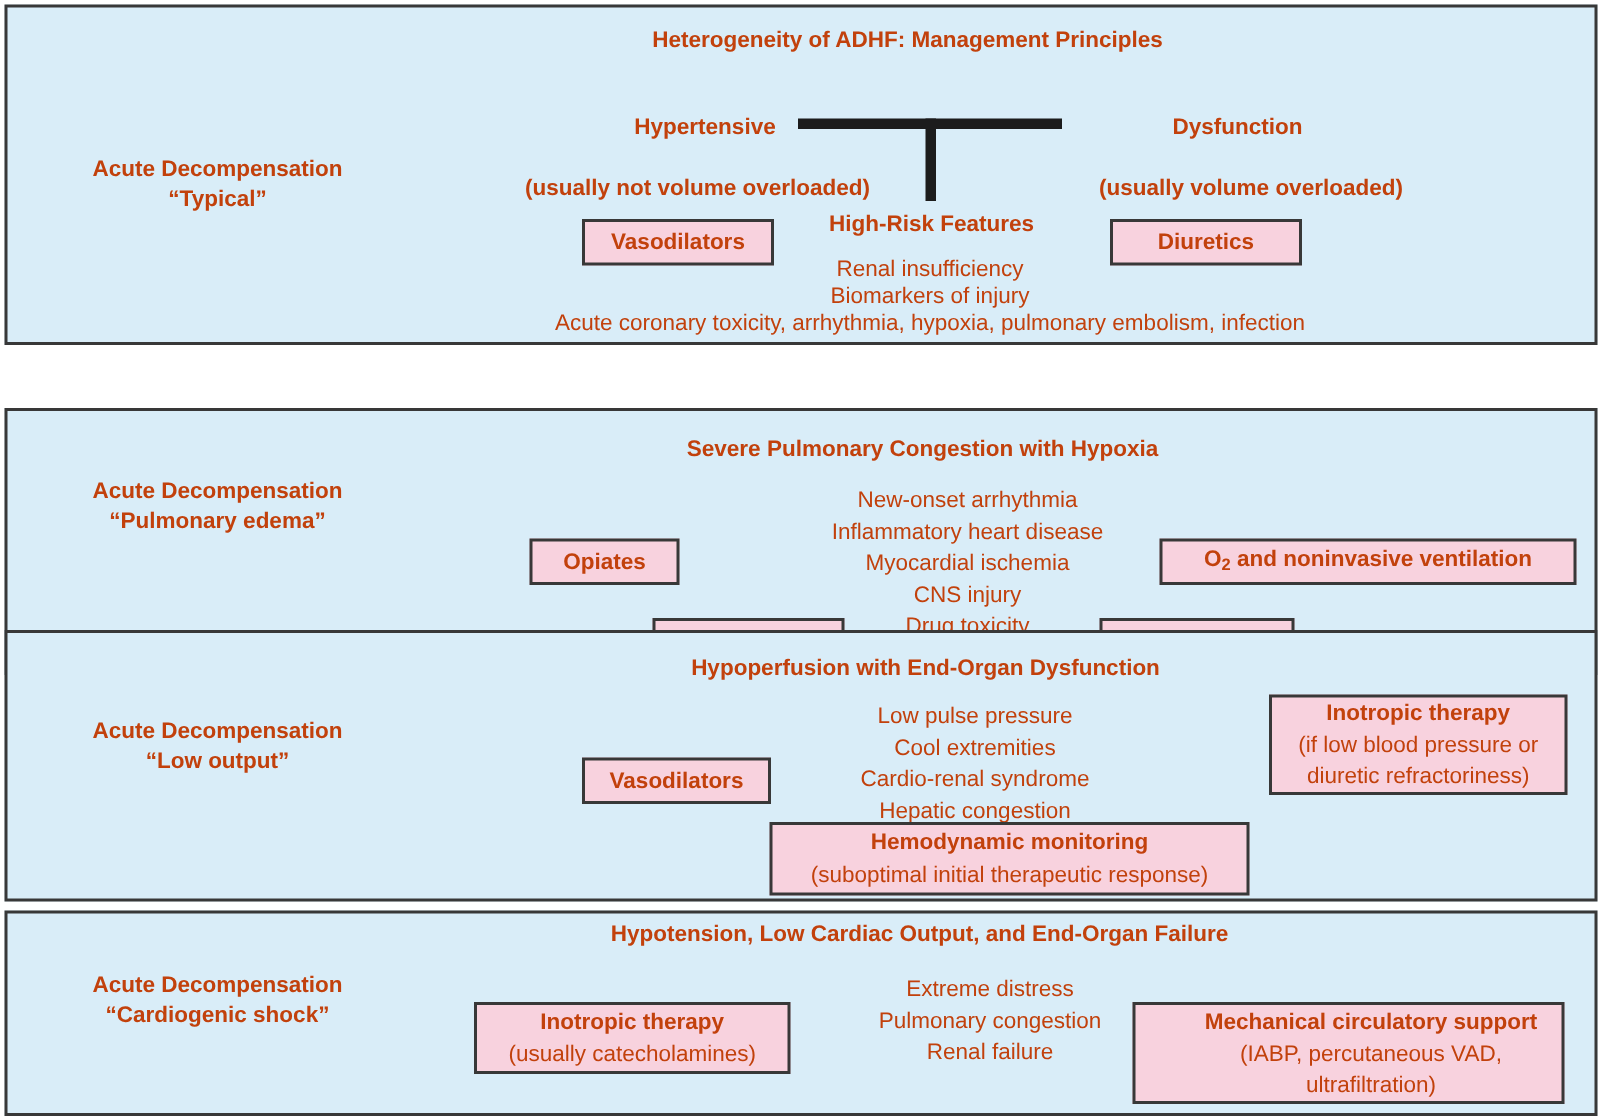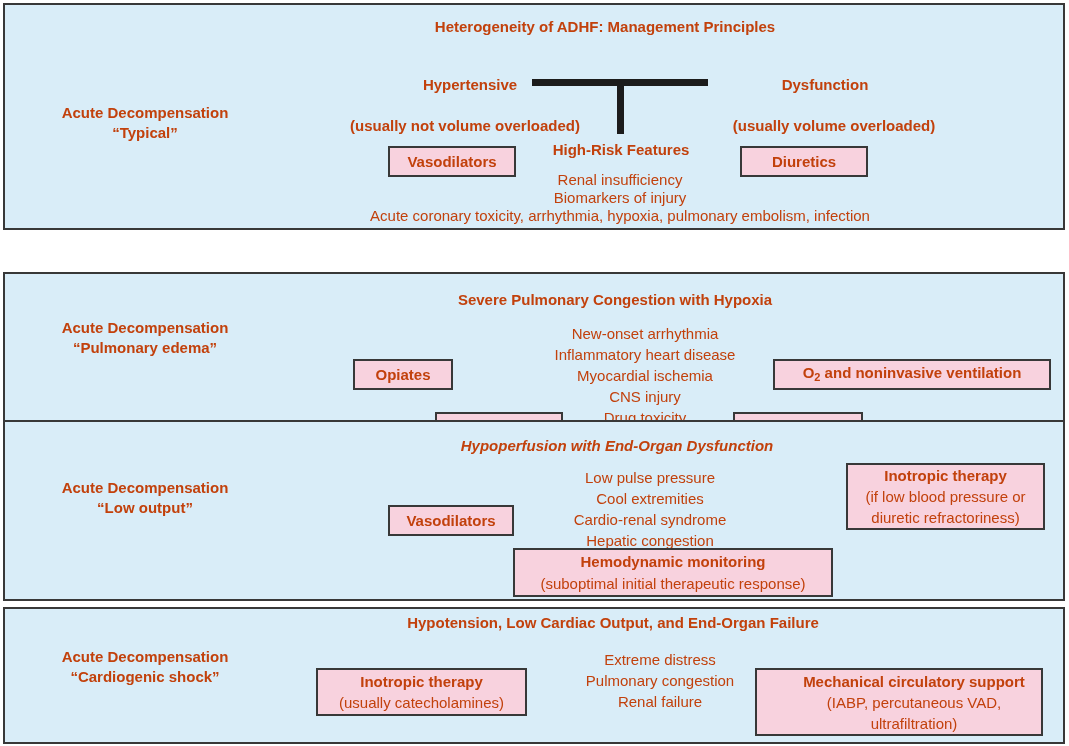--- a/index.html
+++ b/index.html
@@ -85,21 +85,21 @@
     <div class="box" style="left:430px; top:138px; width:128px; height:31px;">Vasodilators</div>
 
     <div class="box" style="left:768px; top:85px; width:278px; height:31px;">
       <div><span>O</span><span class="subscript">2</span><span> and noninvasive ventilation</span></div>
     </div>
 
     <div class="box" style="left:728px; top:138px; width:130px; height:31px;">Diuretics</div>
   </div>
 
   <div class="panel p3">
-    <div class="abs b ctr" style="left:312px; top:14px; width:600px;font-style:italic;">Hypoperfusion with End-Organ Dysfunction</div>
+    <div class="abs b ctr" style="left:312px; top:14px; width:600px;">Hypoperfusion with End-Organ Dysfunction</div>
 
     <div class="abs b ctr" style="left:20px; top:56px; width:240px;">
       <div>Acute Decompensation</div>
       <div>“Low output”</div>
     </div>
 
     <div class="abs ctr sym" style="left:495px; top:45px; width:300px;">
       <div>Low pulse pressure</div>
       <div>Cool extremities</div>
       <div>Cardio-renal syndrome</div>

